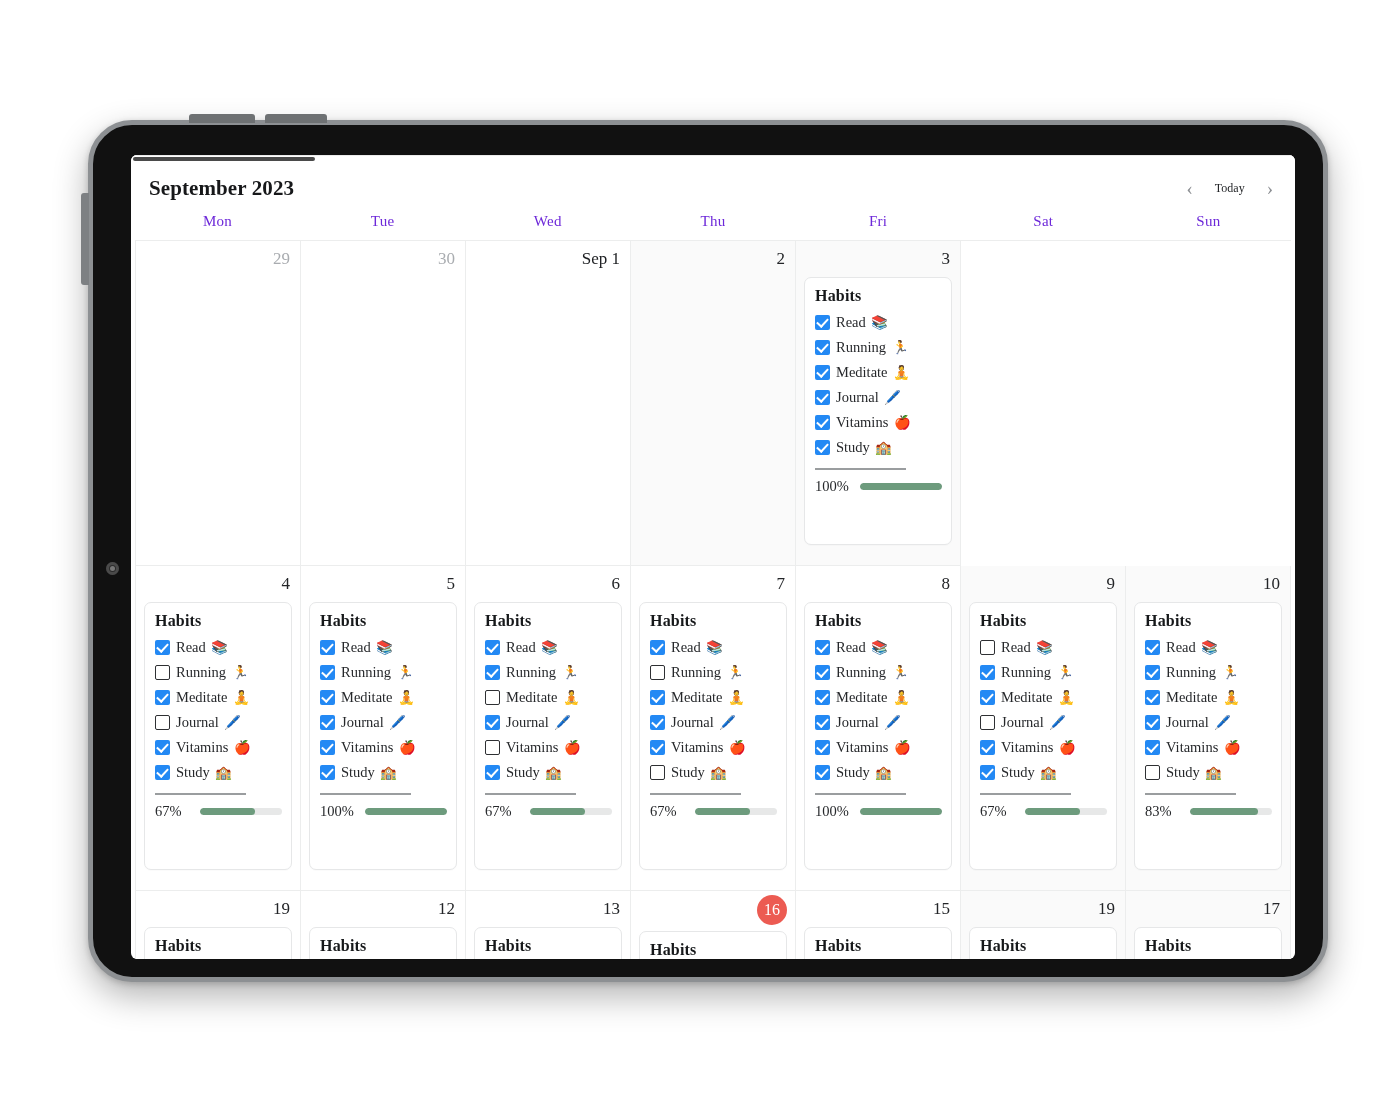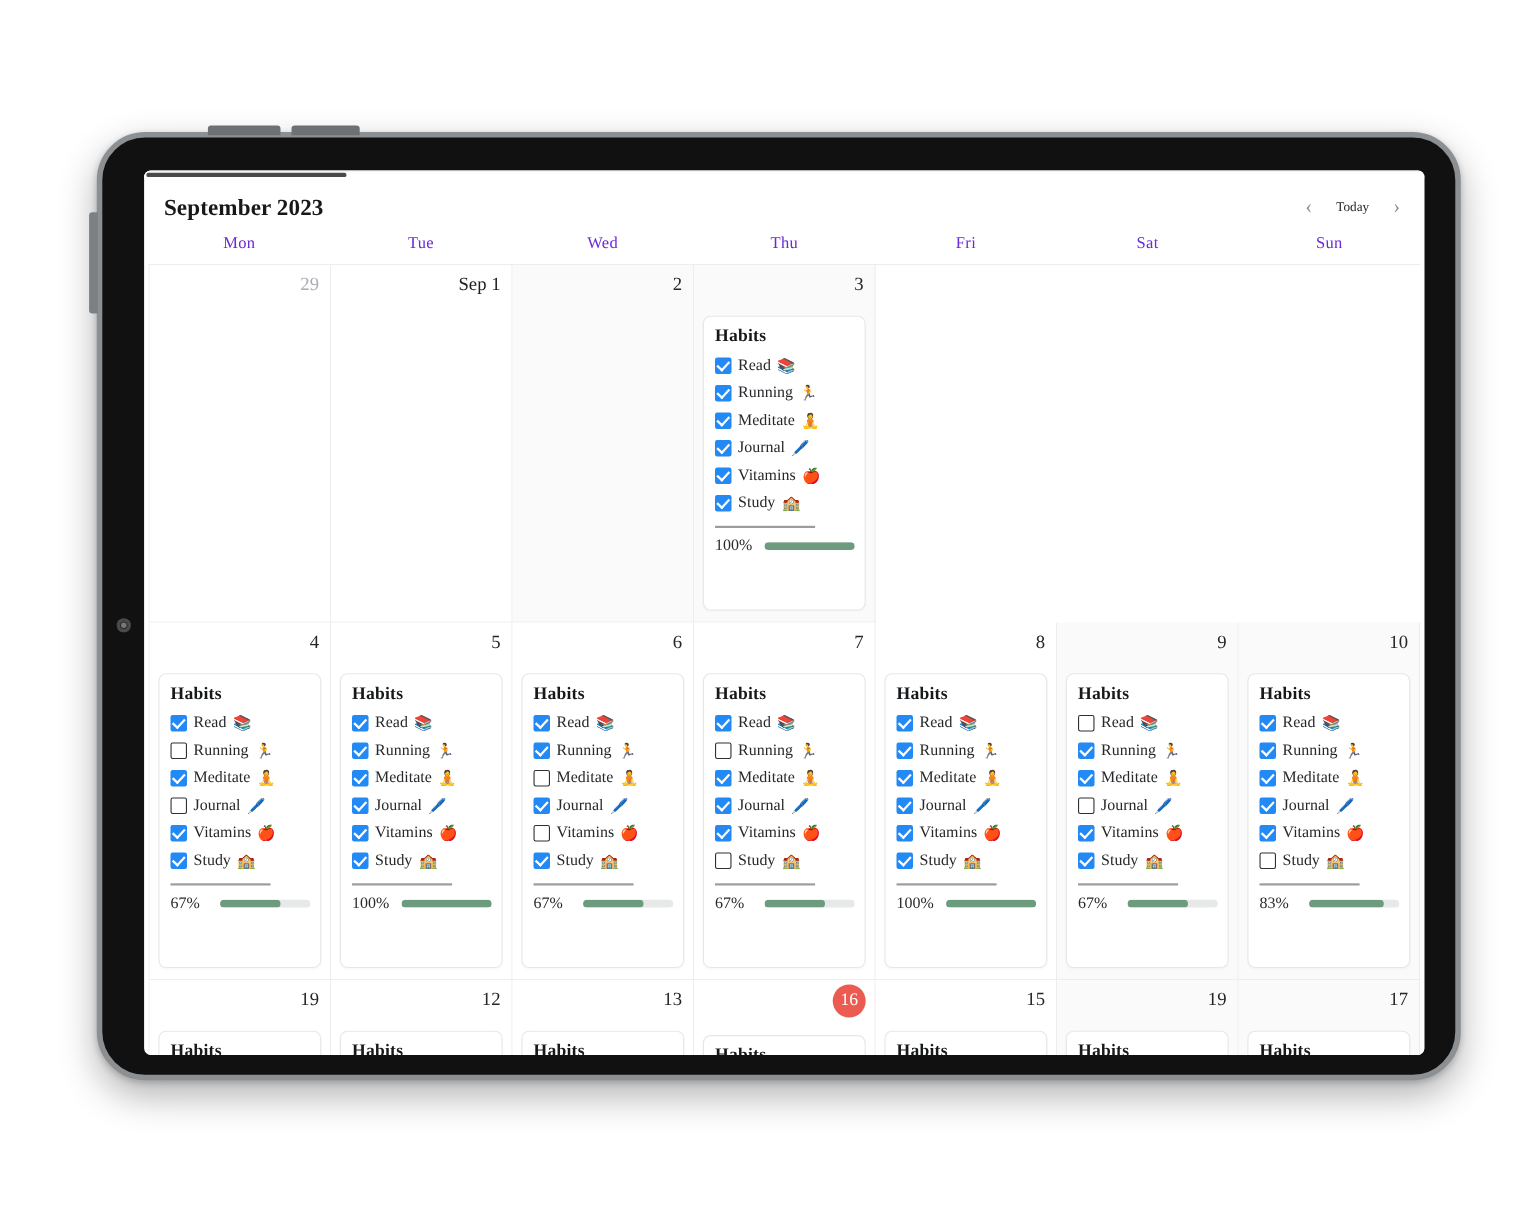--- a/index.html
+++ b/index.html
@@ -195,21 +195,21 @@
     background: #ec5b52;
     color: #ffffff;
     font-size: 16px;
     line-height: 1;
     float: right;
     margin-top: -4px;
   }
 
   
   .habit-card {
-    margin-top: 16px;
+    margin-top: 6px;
     background: #ffffff;
     border: 1px solid #e6e7e8;
     border-radius: 7px;
     padding: 9px 9px 9px 10px;
     box-shadow: 0 1px 1px rgba(0,0,0,0.02);
   }
   .week.w1 .habit-card, .week.w2 .habit-card { min-height: 268px; }
 
   .habit-card h3 {
     font-size: 16px;
@@ -322,20 +322,23 @@
           <div class="weekday">Sat</div>
           <div class="weekday">Sun</div>
         </div>
 
       <div class="grid" id="grid">
           <div class="week w1">
             <div class="day">
               <span class="daynum muted">29</span>
             </div>
             <div class="day">
+              <span class="daynum muted">30</span>
+            </div>
+            <div class="day">
               <span class="daynum first">Sep 1</span>
             </div>
             <div class="day weekend">
               <span class="daynum">2</span>
             </div>
             <div class="day weekend">
               <span class="daynum">3</span>
               <div class="habit-card">
                 <h3>Habits</h3>
                 <div class="habit-row">

